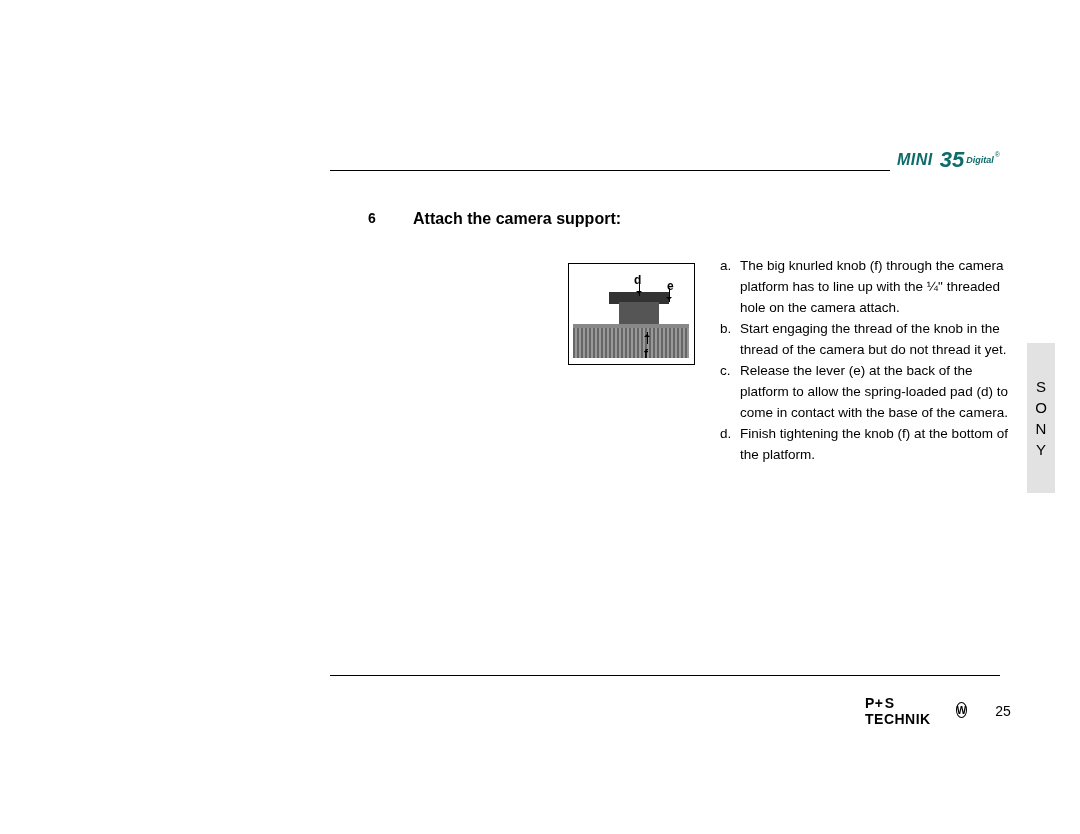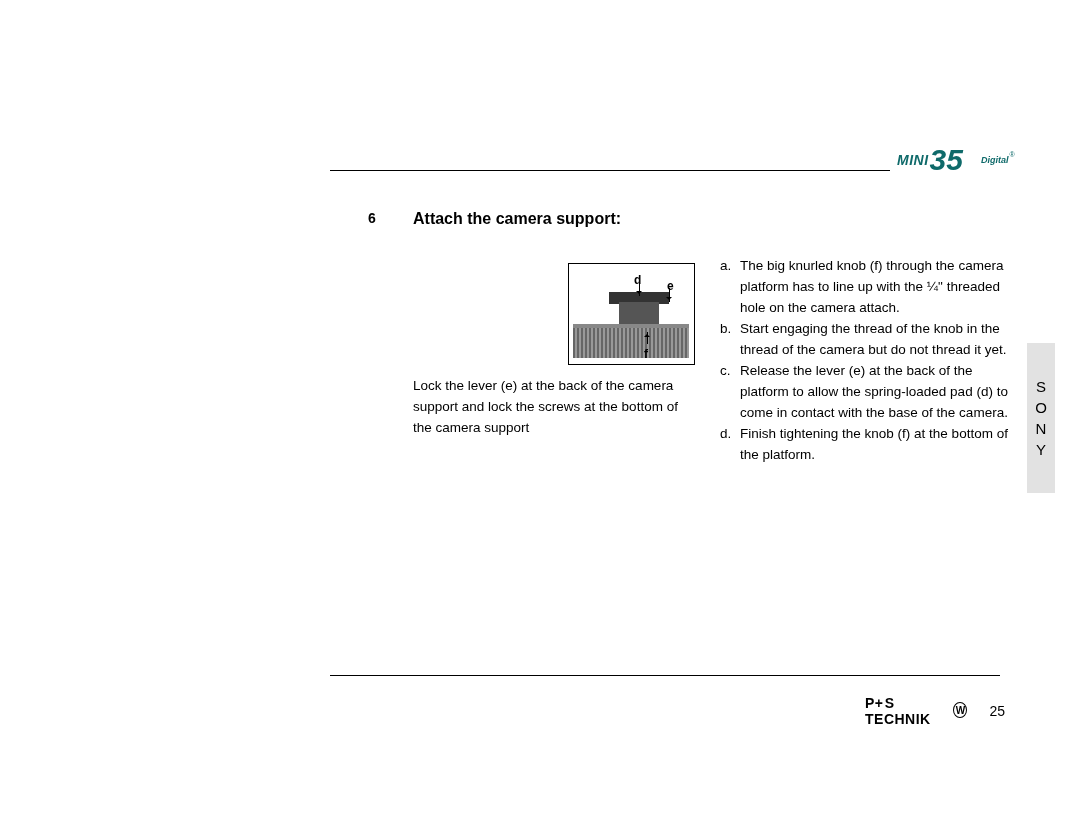--- a/index.html
+++ b/index.html
@@ -35,41 +35,40 @@
     left: 897px;
     width: 105px;
     height: 30px;
     display: flex;
     align-items: center;
   }
   .header-logo .mini {
     font-family: Arial, sans-serif;
     font-weight: 900;
     font-style: italic;
-    font-size: 14px;
+    font-size: 16px;
     color: #0f6a6a;
     letter-spacing: 0.5px;
-    margin-right: 1px;
+    margin-right: 7px;
   }
   .header-logo .num {
     font-family: "Arial Black", Arial, sans-serif;
     font-weight: 900;
     font-style: italic;
-    font-size: 30px;
+    font-size: 22px;
     color: #0f6a6a;
     line-height: 22px;
     margin-right: 2px;
   }
   .header-logo .digital {
     font-family: Arial, sans-serif;
     font-weight: 900;
     font-style: italic;
     font-size: 9px;
     color: #0f6a6a;
-    margin-left: 16px;
   }
   .header-logo .reg {
     font-size: 7px;
     color: #0f6a6a;
     margin-left: 1px;
     position: relative;
     top: -6px;
   }
 
   .side-tab {
@@ -175,20 +174,21 @@
   }
 
   .footer {
     position: absolute;
     top: 695px;
     left: 865px;
     width: 140px;
     display: flex;
     align-items: center;
     font-size: 14px;
+    gap: 22px;
   }
   .footer .brand {
     font-weight: 900;
     letter-spacing: 0.5px;
     font-family: Arial, sans-serif;
     font-size: 14px;
   }
   .footer .brand .plus {
     display:inline-block;
     width:10px;height:10px;
@@ -198,21 +198,21 @@
     display:inline-flex;
     width:14px;height:14px;
     border:1.5px solid #000;
     border-radius:50%;
     align-items:center;justify-content:center;
     font-size:10px; font-weight:bold;
     margin-left:3px;
     position:relative; top:-1px;
   }
   .footer .pagenum {
-    margin-left:22px;
+    margin-left:6px;
     font-size:14px;
   }
 </style>
 </head>
 <body>
 
 <div class="top-rule"></div>
 <div class="bottom-rule"></div>
 
 <div class="header-logo">
@@ -237,21 +237,20 @@
     <div class="fig-top"></div>
     <div class="fig-block"></div>
     <div class="fig-base"></div>
     <div class="fig-arrow-d"></div>
     <div class="fig-arrow-e"></div>
     <div class="fig-arrow-f"></div>
     <div class="fig-label-d">d</div>
     <div class="fig-label-e">e</div>
     <div class="fig-label-f">f</div>
   </div>
-  <p>Lock the lever (e) at the back of the camera support and lock the screws at the bottom of the camera support</p>
 </div>
 
 <div class="col-right">
   <ol class="sublist">
     <li>
       <span class="marker">a.</span>
       <span class="text">The big knurled knob (f) through the camera platform has to line up with the ¼" threaded hole on the camera attach.</span>
     </li>
     <li>
       <span class="marker">b.</span>

